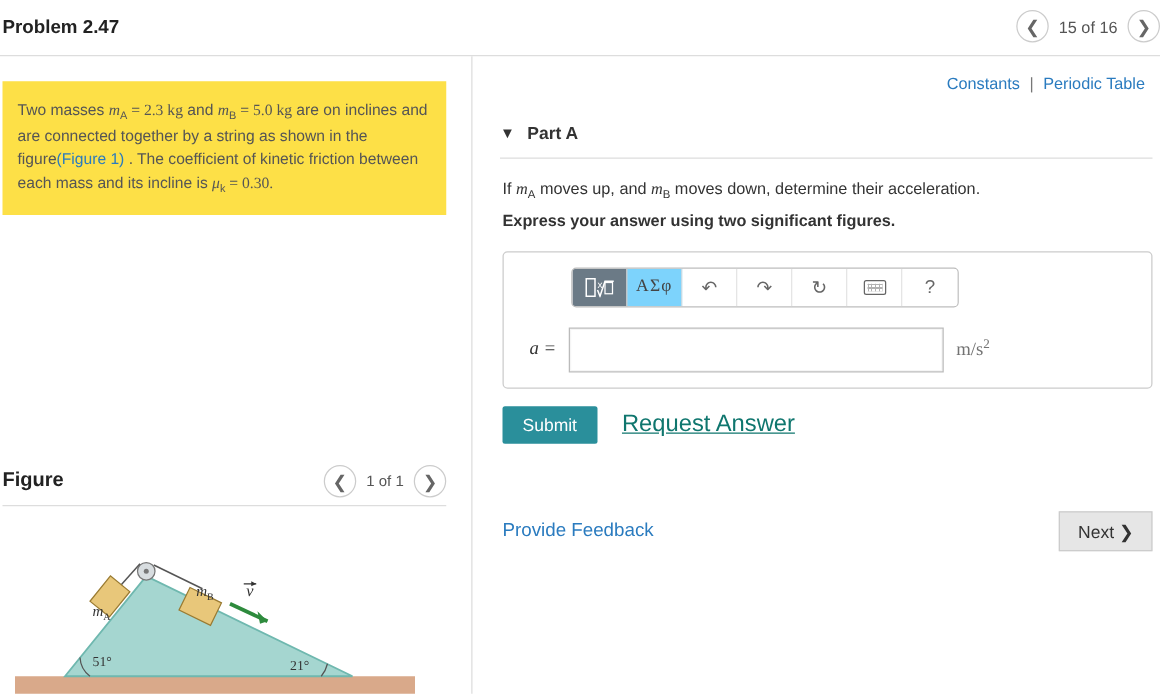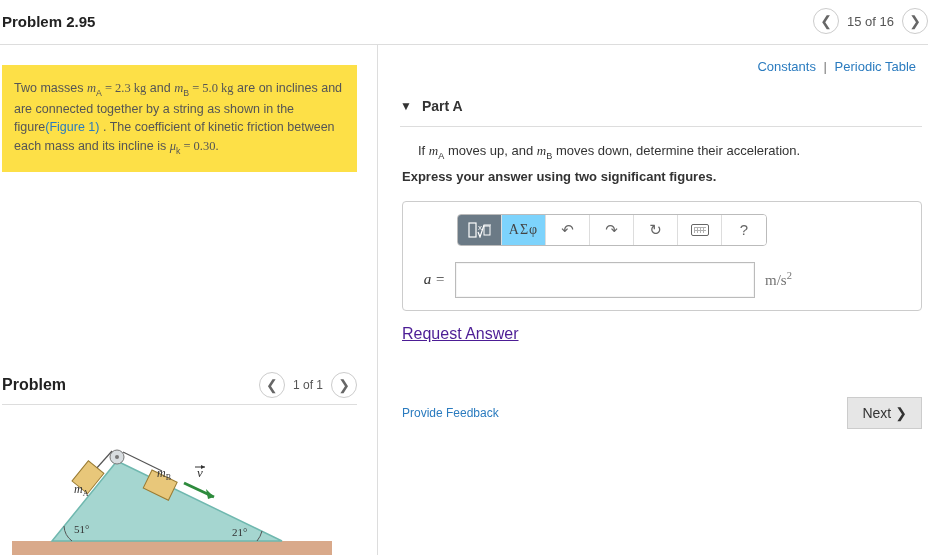--- a/index.html
+++ b/index.html
@@ -47,21 +47,21 @@
   .fig-canvas { position: relative; width: 340px; height: 140px; margin-top: 18px; }
   .top-links { text-align: right; padding: 14px 6px 10px 0; font-size: 13px; }
   .top-links a { color: #2a7bbf; text-decoration: none; }
   .top-links span.sep { color: #777; margin: 0 4px; }
   .part-header {
     display: flex; align-items: center; gap: 10px;
     padding: 14px 0 12px 0; border-bottom: 1px solid #ddd;
     font-weight: bold; font-size: 14px; color: #333;
   }
   .caret { font-size: 12px; color: #333; }
-  .question { margin: 16px 0 8px 16px; color: #333; font-size: 13px; }
+  .question { margin: 16px 0 8px 0; color: #333; font-size: 13px; }
   .instruction { font-weight: bold; font-size: 13px; margin-bottom: 17px; }
   .answer-panel {
     border: 1px solid #ccc; border-radius: 4px; padding: 12px;
   }
   .toolbar {
     display: inline-flex; border: 1px solid #bbb; border-radius: 4px; overflow: hidden;
     margin-left: 42px; margin-bottom: 16px; background: #fff;
   }
   .tbtn {
     width: 44px; height: 30px; display: flex; align-items: center; justify-content: center;
@@ -77,65 +77,65 @@
     border: 1px solid #bbb; height: 36px; flex: 1; max-width: 300px;
     box-shadow: inset 0 0 0 1px rgba(0,0,0,0.04); font-size: 14px; padding: 0 6px;
   }
   .unit { font-family: 'Times New Roman', serif; font-size: 15px; color: #737373; }
   .unit sup { font-size: 0.7em; }
   .actions { margin-top: 14px; display: flex; align-items: center; gap: 20px; }
   .submit-btn {
     background: #2a8f9b; color: #fff; border: none; padding: 7px 16px;
     font-size: 14px; cursor: pointer; border-radius: 2px;
   }
-  .req-link { color: #4c1d95; text-decoration: underline; font-size: 16px; cursor: pointer; }
+  .req-link { color: #0f766e; text-decoration: underline; font-size: 19px; cursor: pointer; }
   .footer-row {
     margin-top: 54px; display: flex; justify-content: space-between; align-items: center;
   }
-  .feedback { color: #2a7bbf; font-size: 12px; cursor: pointer; }
+  .feedback { color: #2a7bbf; font-size: 15px; cursor: pointer; }
   .next-btn {
     background: #e6e6e6; border: 1px solid #ccc; padding: 7px 14px; font-size: 14px;
     cursor: pointer; color: #333; display: flex; align-items: center; gap: 4px; text-align: right;
   }
   .kbd-icon {
     display: inline-block; width: 18px; height: 12px;
     border: 1.5px solid #666; border-radius: 2px; position: relative;
   }
   .kbd-icon::after {
     content: ""; position: absolute; left: 2px; right: 2px; top: 2px; bottom: 2px;
     background: repeating-linear-gradient(to right, #666 0 1px, transparent 1px 3px),
                 repeating-linear-gradient(to bottom, #666 0 1px, transparent 1px 3px);
     opacity: .5;
   }
 </style>
 </head>
 <body>
 
 <div class="header">
-  <div class="title">Problem 2.95</div>
+  <div class="title">Problem 2.47</div>
   <div class="pager">
     <div class="circ-btn">
       <span>❮</span>
     </div>
     <span>15 of 16</span>
     <div class="circ-btn" style="margin-right:-10px;">
       <span>❯</span>
     </div>
   </div>
 </div>
 
 <div class="main">
   <div class="left">
     <div class="problem-box">
       <span>Two masses </span><span class="math"><span>m</span><span class="sub">A</span></span><span class="rm"> = 2.3 kg</span><span> and </span><span class="math"><span>m</span><span class="sub">B</span></span><span class="rm"> = 5.0 kg</span><span> are on inclines and are connected together by a string as shown in the figure</span><a href="#">(Figure 1)</a><span> . The coefficient of kinetic friction between each mass and its incline is </span><span class="math"><span>μ</span><span class="sub">k</span></span><span class="rm"> = 0.30.</span>
     </div>
 
     <div class="figure-section">
       <div class="figure-head">
-        <h3>Problem</h3>
+        <h3>Figure</h3>
         <div class="fig-pager">
           <div class="circ-btn">
             <span>❮</span>
           </div>
           <span>1 of 1</span>
           <div class="circ-btn">
             <span>❯</span>
           </div>
         </div>
       </div>
@@ -226,20 +226,21 @@
         <div class="answer-row">
           <div class="a-eq">a =</div>
           <input type="text" class="ans-input" style="">
           <div class="unit">
             <span>m/s</span><sup>2</sup>
           </div>
         </div>
       </div>
 
       <div class="actions">
+        <button class="submit-btn">Submit</button>
         <span class="req-link">Request Answer</span>
       </div>
 
       <div class="footer-row">
         <span class="feedback">Provide Feedback</span>
         <button class="next-btn">
           <span>Next</span>
           <span>❯</span>
         </button>
       </div>

